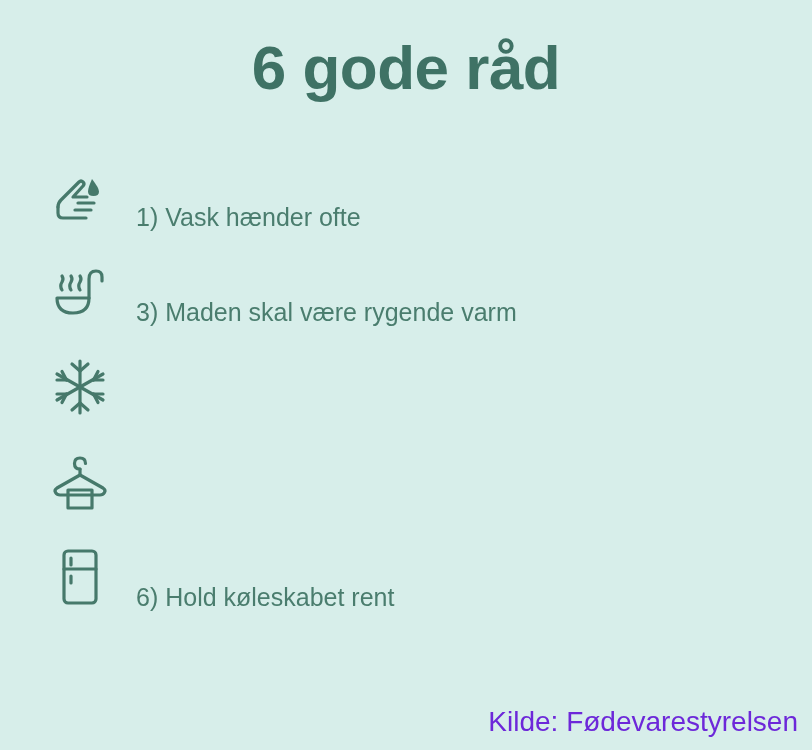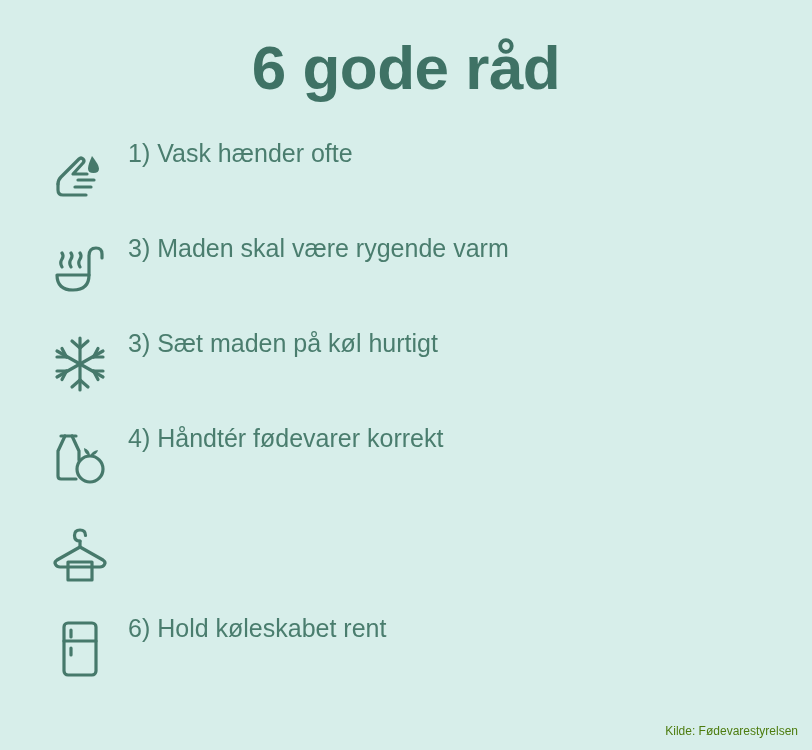--- a/index.html
+++ b/index.html
@@ -33,22 +33,23 @@
     line-height: 1.1;
   }
   .tips-list {
     position: absolute;
     top: 138px;
     left: 44px;
     width: 740px;
   }
   .tip-row {
     display: flex;
-    align-items: flex-start;
+    align-items: flex-end;
     height: 95px;
+    gap: 8px;
   }
   .tip-icon {
     width: 72px;
     min-width: 72px;
     height: 72px;
     display: flex;
     align-items: center;
     justify-content: center;
     margin-right: 12px;
   }
@@ -58,22 +59,22 @@
   .tip-text {
     font-size: 25px;
     color: #4a7d6e;
     line-height: 1.25;
     white-space: nowrap;
   }
   .source-note {
     position: absolute;
     right: 14px;
     bottom: 12px;
-    font-size: 12px;
-    color: #4d7c0f;
+    font-size: 28px;
+    color: #6d28d9;
   }
 </style>
 </head>
 <body>
 
 <div class="poster">
 
   <div class="poster-title">6 gode råd</div>
 
   <div class="tips-list">
@@ -117,36 +118,22 @@
           <path d="M18.5 25 L9 25"></path>
             <path d="M18.5 25 L14 16.5"></path>
           <path d="M45.5 39 L55 39"></path>
             <path d="M45.5 39 L50 47.5"></path>
           <path d="M45.5 25 L55 25"></path>
             <path d="M45.5 25 L50 16.5"></path>
           <path d="M18.5 39 L9 39"></path>
             <path d="M18.5 39 L14 47.5"></path>
         </svg>
       </span>
-      <span class="tip-text">3) Sæt maden på køl hurtigt</span>
     </div>
 
-    <div class="tip-row">
-      <span class="tip-icon">
-        <svg width="64" height="64" viewBox="0 0 64 64" fill="none" stroke="#46796b" stroke-width="3.2" stroke-linecap="round" stroke-linejoin="round">
-          <path d="M13 9 L28 9"></path>
-          <path d="M17 9 L10 24 L10 49 Q10 52 13 52 L28 52"></path>
-          <path d="M24 9 L31 24 L31 33"></path>
-          <circle cx="42" cy="42" r="13"></circle>
-          <path d="M42 29 Q42 23 36 21 Q36 27 42 29 Z" fill="#46796b" stroke="none"></path>
-          <path d="M42 29 Q44 24 50 23 Q49 28 42 29 Z" fill="#46796b" stroke="none"></path>
-        </svg>
-      </span>
-      <span class="tip-text">4) Håndtér fødevarer korrekt</span>
-    </div>
 
     <div class="tip-row">
       <span class="tip-icon">
         <svg width="64" height="64" viewBox="0 0 64 64" fill="none" stroke="#46796b" stroke-width="3.2" stroke-linecap="round" stroke-linejoin="round">
           <path d="M32 19 Q26.5 19 26.5 13.5 Q26.5 8 32 8 Q37.5 8 37.5 13.5"></path>
           <path d="M32 19 L32 25"></path>
           <path d="M32 25 L9 38 Q6 40 7.5 42.5 Q9 45 12 45 L52 45 Q55 45 56.5 42.5 Q58 40 55 38 L32 25 Z"></path>
           <rect x="20" y="40" width="24" height="18"></rect>
         </svg>
       </span>

